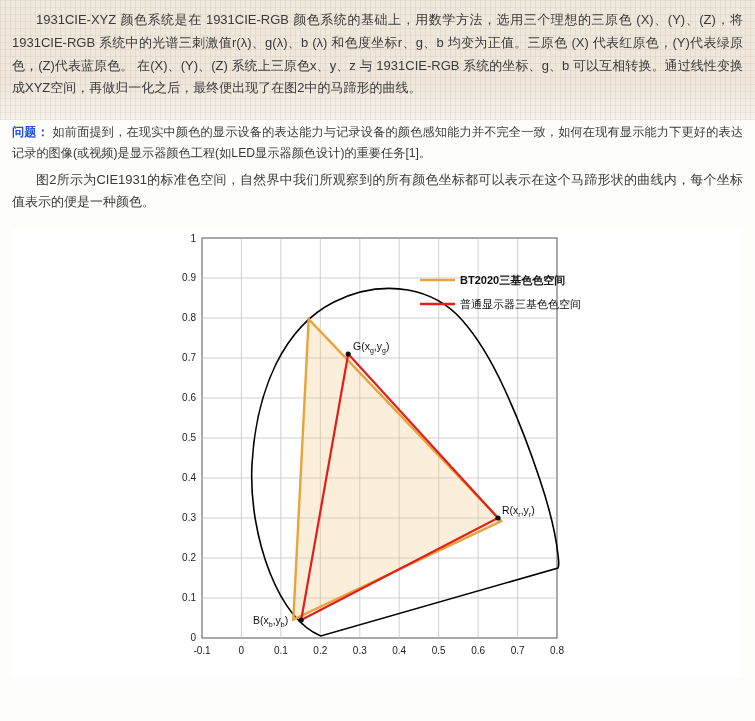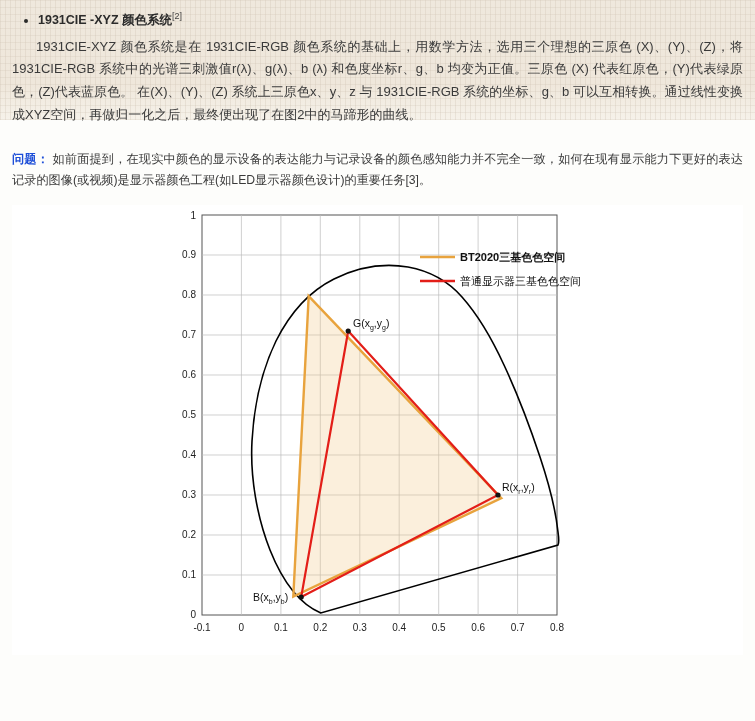--- a/index.html
+++ b/index.html
@@ -114,36 +114,32 @@
   }
 </style>
 </head>
 <body>
 
 <div class="page">
   <div class="paper-texture"></div>
 
   <div class="content">
 
-    <ul class="bullets">
-      <li>
-        <span>1931CIE -XYZ 颜色系统</span><span class="sup">[2]</span>
-      </li>
-    </ul>
 
     <p class="body-para">1931CIE-XYZ 颜色系统是在 1931CIE-RGB 颜色系统的基础上，用数学方法，选用三个理想的三原色 (X)、(Y)、(Z)，将 1931CIE-RGB 系统中的光谱三刺激值r(λ)、g(λ)、b (λ) 和色度坐标r、g、b 均变为正值。三原色 (X) 代表红原色，(Y)代表绿原色，(Z)代表蓝原色。 在(X)、(Y)、(Z) 系统上三原色x、y、z 与 1931CIE-RGB 系统的坐标、g、b 可以互相转换。通过线性变换成XYZ空间，再做归一化之后，最终便出现了在图2中的马蹄形的曲线。</p>
 
     <div class="q-block">
       <p class="q-para">
         <span class="q-label">问题：</span>
-        <span>如前面提到，在现实中颜色的显示设备的表达能力与记录设备的颜色感知能力并不完全一致，如何在现有显示能力下更好的表达记录的图像(或视频)是显示器颜色工程(如LED显示器颜色设计)的重要任务[3]。</span>
+        <span>如前面提到，在现实中颜色的显示设备的表达能力与记录设备的颜色感知能力并不完全一致，如何在现有显示能力下更好的表达记录的图像(或视频)是显示器颜色工程(如LED显示器颜色设计)的重要任务[1]。</span>
       </p>
     </div>
 
 
+    <p class="body-para">图2所示为CIE1931的标准色空间，自然界中我们所观察到的所有颜色坐标都可以表示在这个马蹄形状的曲线内，每个坐标值表示的便是一种颜色。</p>
 
     <div class="figure-wrap">
       <svg class="chart" width="731" height="450" viewBox="0 0 731 450">
 
         <rect x="190" y="10" width="355" height="400" fill="#ffffff" stroke="#555555" stroke-width="1"></rect>
 
         <g stroke="#bbbbbb" stroke-width="0.7">
           <line x1="229.4" y1="10" x2="229.4" y2="410"></line>
           <line x1="268.9" y1="10" x2="268.9" y2="410"></line>
           <line x1="308.3" y1="10" x2="308.3" y2="410"></line>

